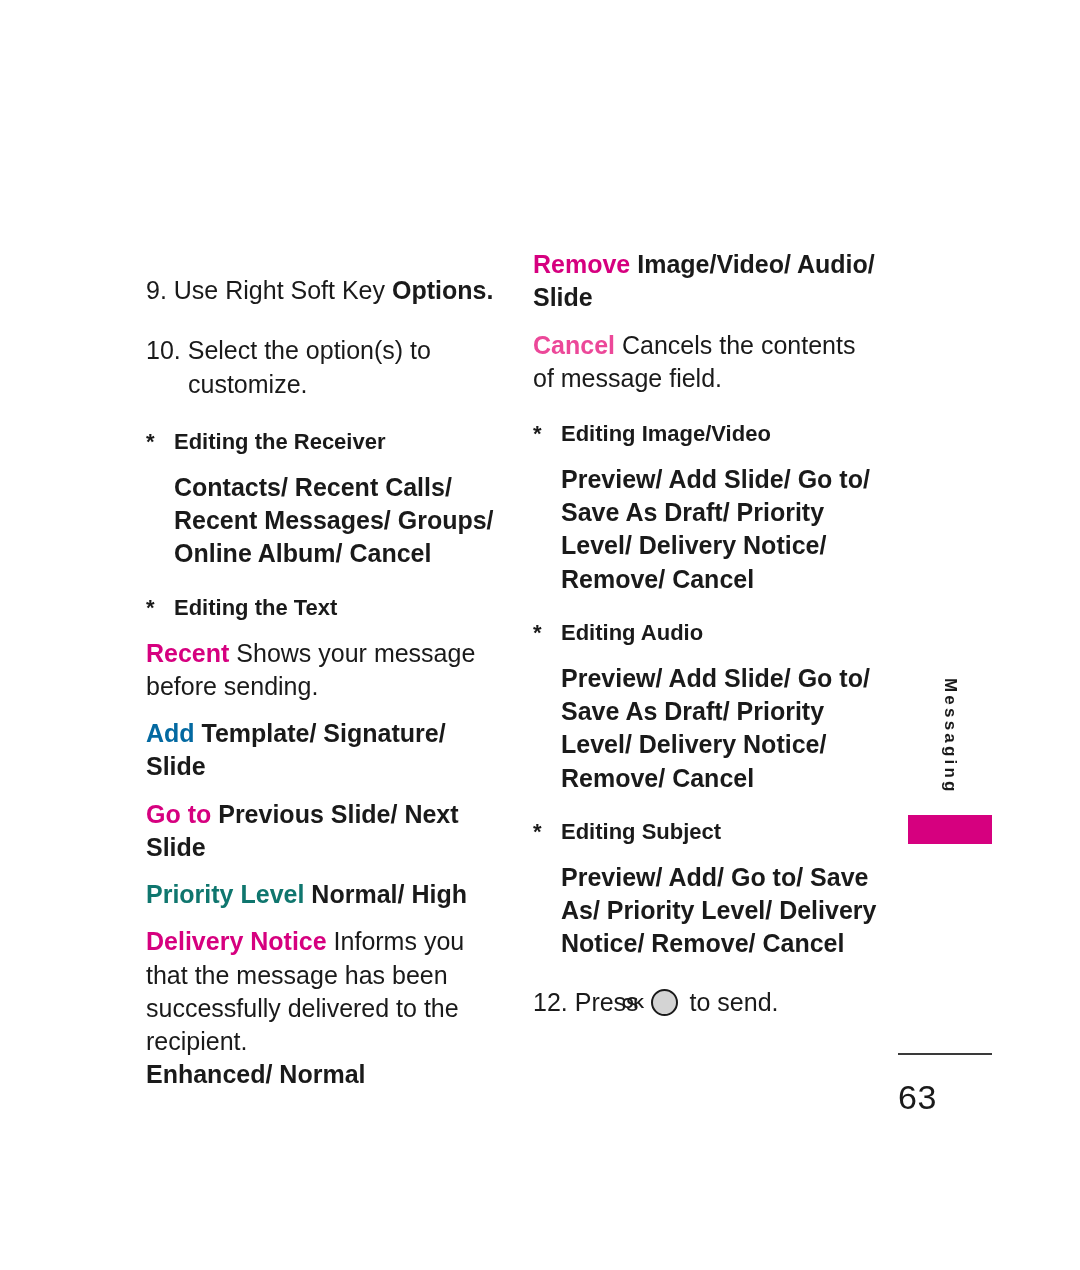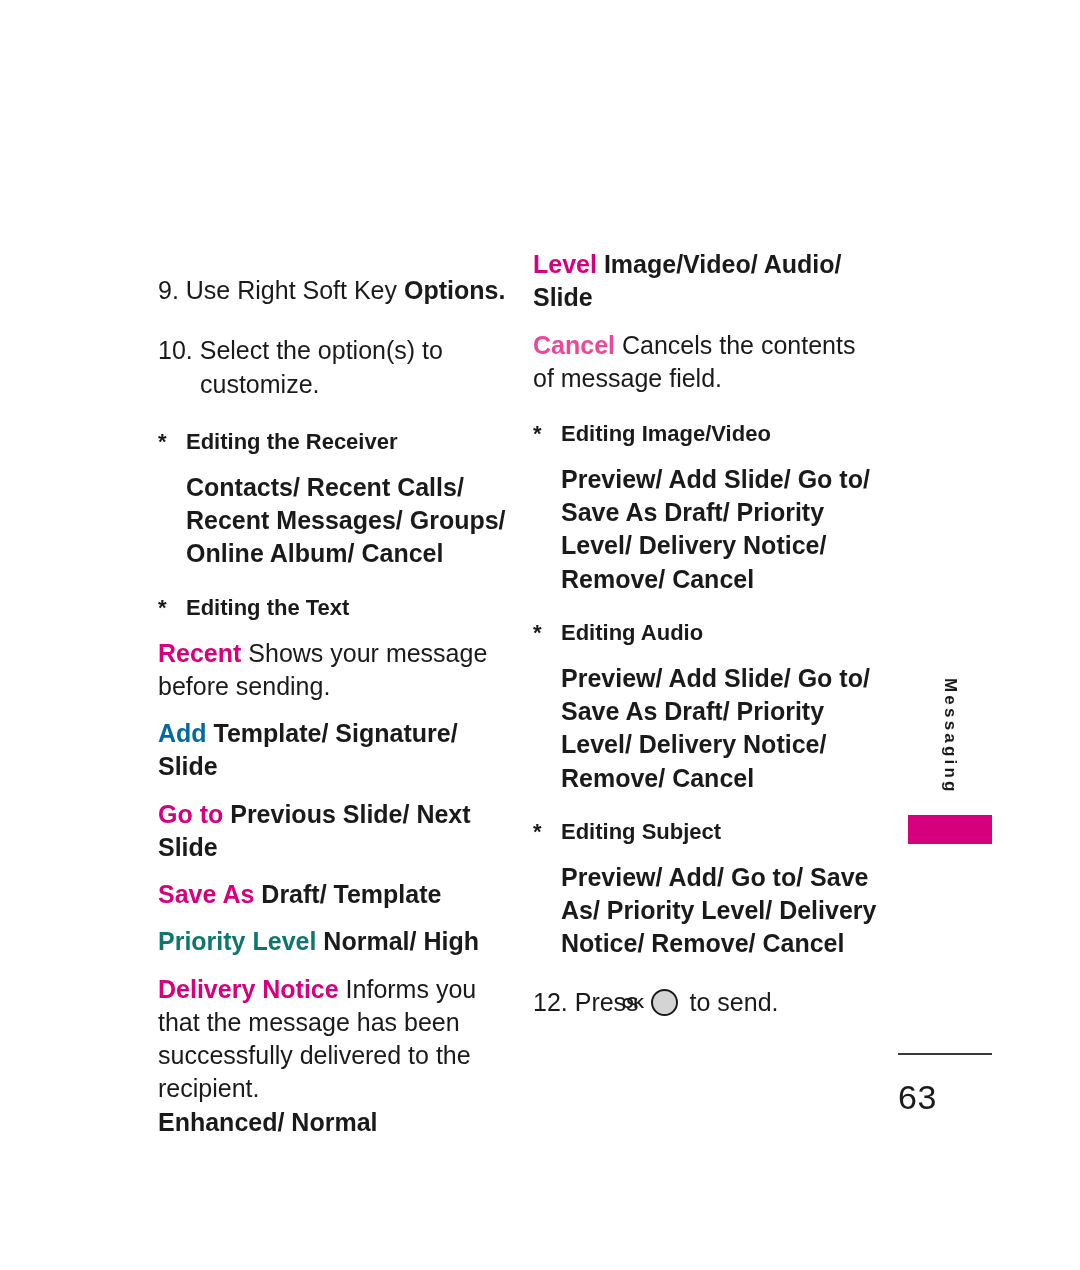--- a/index.html
+++ b/index.html
@@ -20,21 +20,21 @@
     position: absolute;
     inset: 0;
   }
 
   
   .col {
     position: absolute;
     top: 248px;
     width: 350px;
   }
-  .col-left  { left: 158px; }
+  .col-left  { left: 146px; }
   .col-right { left: 533px; }
 
   
   .step {
     display: block;
     font-size: 25px;
     line-height: 1.36;
     font-weight: 400;
     padding-left: 42px;
     text-indent: -42px;
@@ -168,33 +168,32 @@
     <p class="opts">Contacts/ Recent Calls/ Recent Messages/ Groups/ Online Album/ Cancel</p>
 
     <p class="star-line"><span class="star">*</span><span>Editing the Text</span></p>
 
     <p class="def"><span class="term" style="color:#d6007f">Recent</span><span> Shows your message before sending.</span></p>
 
     <p class="def"><span class="term" style="color:#0369a1">Add</span><span class="body-b"> Template/ Signature/ Slide</span></p>
 
     <p class="def"><span class="term" style="color:#d6007f">Go to</span><span class="body-b"> Previous Slide/ Next Slide</span></p>
 
-    <p class="def"><span class="term" style="color:#d6007f">Save As</span><span class="body-b"> Draft/ Template</span></p>
 
     <p class="def"><span class="term" style="color:#0f766e">Priority Level</span><span class="body-b"> Normal/ High</span></p>
 
     <p class="def" style="margin-bottom:0"><span class="term" style="color:#d6007f">Delivery Notice</span><span> Informs you that the message has been successfully delivered to the recipient.</span></p>
 
     <p class="def bold-body" style="margin-top:0">Enhanced/ Normal</p>
 
   </div>
 
   <div class="col col-right">
 
-    <p class="def"><span class="term" style="color:#d6007f">Level</span><span class="body-b"> Image/Video/ Audio/ Slide</span></p>
+    <p class="def"><span class="term" style="color:#d6007f">Remove</span><span class="body-b"> Image/Video/ Audio/ Slide</span></p>
 
     <p class="def" style="margin-bottom:24px"><span class="term" style="color:#ec4899">Cancel</span><span> Cancels the contents of message field.</span></p>
 
     <p class="star-line"><span class="star">*</span><span>Editing Image/Video</span></p>
 
     <p class="opts">Preview/ Add Slide/ Go to/ Save As Draft/ Priority Level/ Delivery Notice/ Remove/ Cancel</p>
 
     <p class="star-line"><span class="star">*</span><span>Editing Audio</span></p>
 
     <p class="opts">Preview/ Add Slide/ Go to/ Save As Draft/ Priority Level/ Delivery Notice/ Remove/ Cancel</p>

